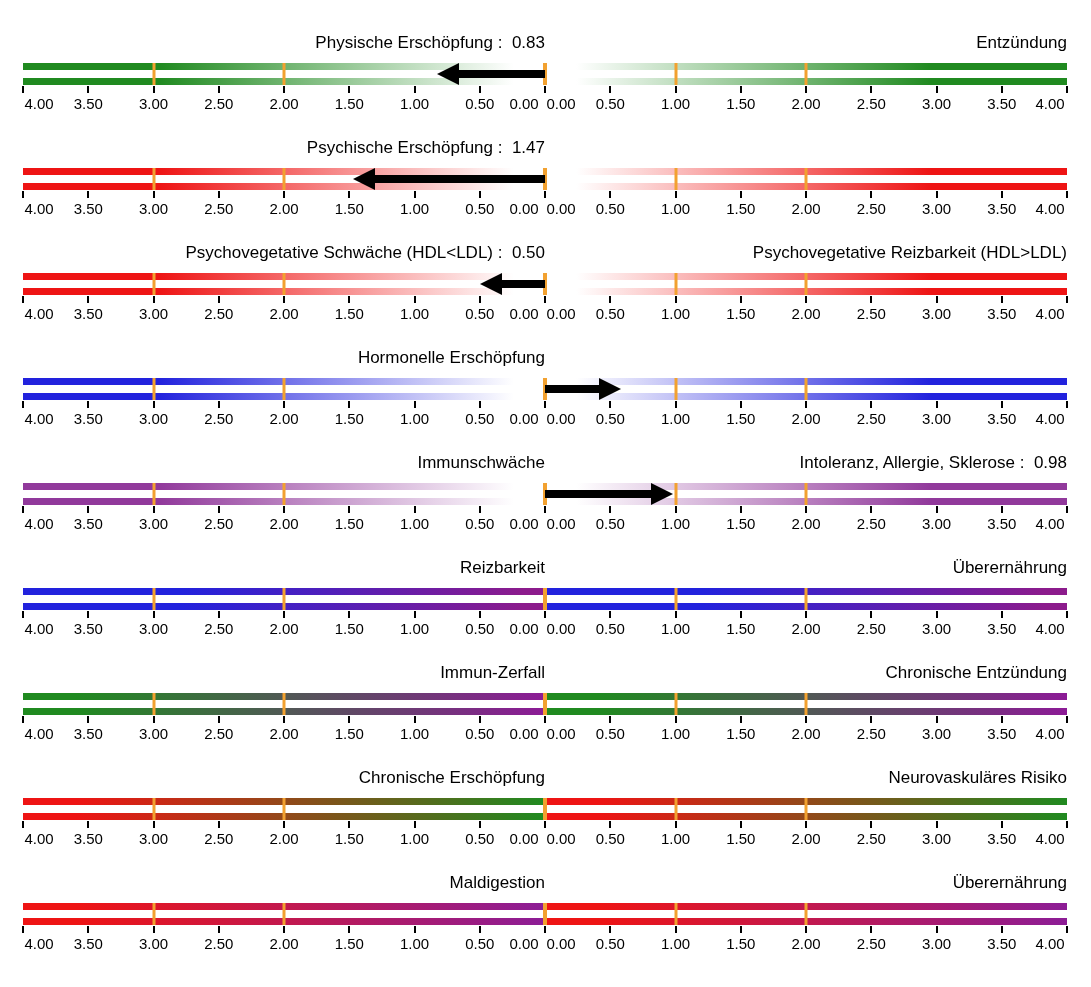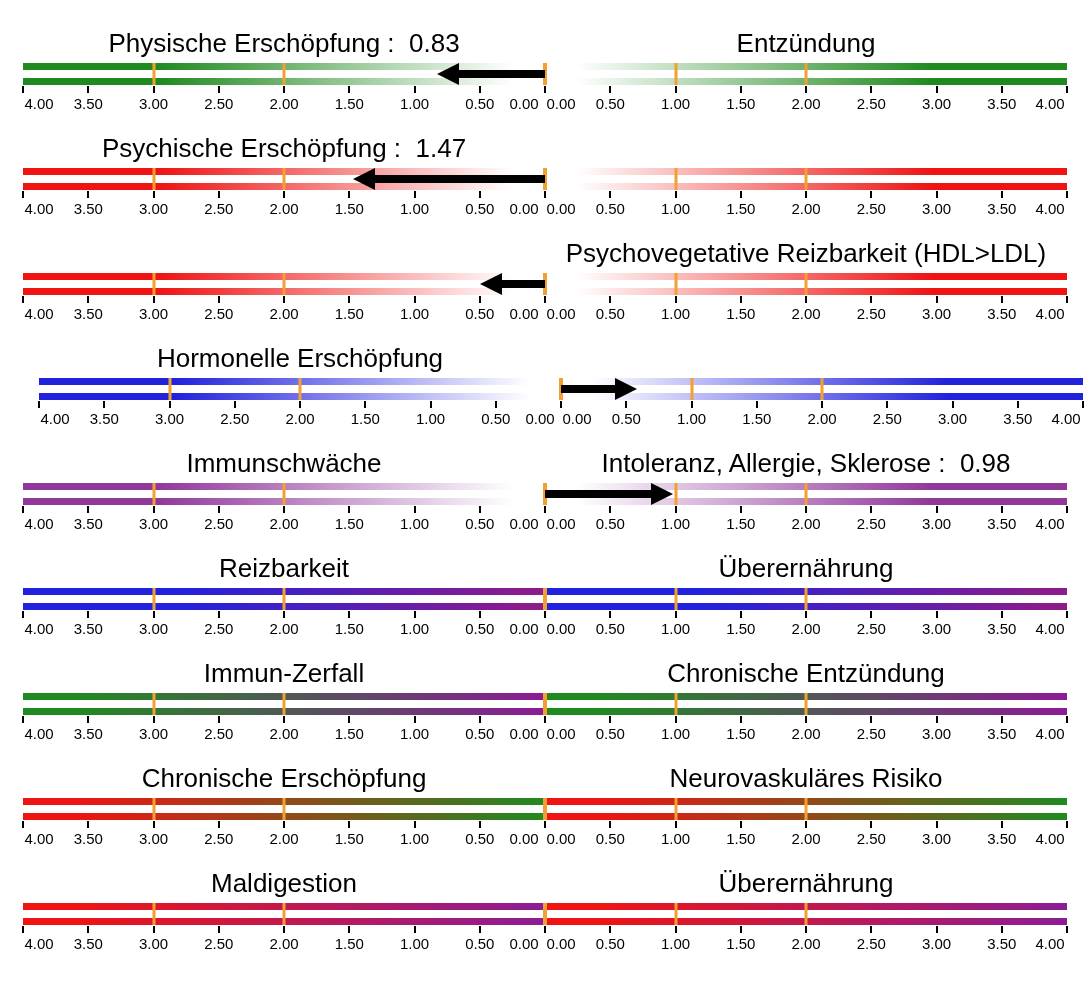--- a/index.html
+++ b/index.html
@@ -5,21 +5,21 @@
   html,body { margin:0; padding:0; }
   body {
     width:1091px; height:987px; background:#ffffff;
     font-family:"Liberation Sans", sans-serif;
     position:relative; overflow:hidden;
   }
   #chart { position:absolute; left:0; top:0; width:1091px; height:987px; }
   .row { position:absolute; left:23px; width:1044px; height:105px; }
   .title {
     position:absolute; top:11px; width:522px; height:24px;
-    text-align:center; font-size:26px; line-height:24px; color:#000;
+    text-align:right; font-size:17px; line-height:24px; color:#000;
     white-space:pre;
   }
   .title.left { left:0; }
   .title.right { left:522px; }
   .bar { position:absolute; left:0; top:43px; width:1044px; height:22px; }
   .half { position:absolute; top:0; height:22px; width:522px; }
   .half.left { left:0; }
   .half.right { left:522px; }
   .strip { position:absolute; left:0; width:100%; height:7px; }
   .strip.top { top:0; }
@@ -169,20 +169,21 @@
         <div class="ticklabel" style="left: 848.25px; transform: translateX(calc(-50% + 0px));">2.50</div>
         <div class="tick" style="left: 913.5px; background: rgb(0, 0, 0);"></div>
         <div class="ticklabel" style="left: 913.5px; transform: translateX(calc(-50% + 0px));">3.00</div>
         <div class="tick" style="left: 978.75px; background: rgb(0, 0, 0);"></div>
         <div class="ticklabel" style="left: 978.75px; transform: translateX(calc(-50% + 0px));">3.50</div>
         <div class="tick" style="left: 1044px; background: rgb(0, 0, 0);"></div>
         <div class="ticklabel" style="left: 1044px; transform: translateX(calc(-50% - 17px));">4.00</div>
       </div>
   </div>
     <div class="row" style="top: 230px;">
+    <div class="title left">Psychovegetative Schwäche (HDL&lt;LDL) :  0.50</div>
     <div class="title right">Psychovegetative Reizbarkeit (HDL&gt;LDL)</div>
     <div class="bar">
       <div class="half left">
         <div class="strip top" style="background: linear-gradient(to right, rgb(238, 20, 20) 0%, rgb(238, 20, 20) 26%, rgb(255, 255, 255) 94%);"></div>
         <div class="strip bottom" style="background: linear-gradient(to right, rgb(238, 20, 20) 0%, rgb(238, 20, 20) 26%, rgb(255, 255, 255) 94%);"></div>
       <div class="ref" style="left: 130.5px; background: rgb(242, 161, 48);"></div>
           <div class="ref" style="left: 261px; background: rgb(242, 161, 48);"></div>
         </div>
       <div class="half right">
         <div class="strip top" style="background: linear-gradient(to right, rgb(255, 255, 255) 6%, rgb(238, 20, 20) 74%, rgb(238, 20, 20) 100%);"></div>
@@ -227,21 +228,21 @@
         <div class="tick" style="left: 848.25px; background: rgb(0, 0, 0);"></div>
         <div class="ticklabel" style="left: 848.25px; transform: translateX(calc(-50% + 0px));">2.50</div>
         <div class="tick" style="left: 913.5px; background: rgb(0, 0, 0);"></div>
         <div class="ticklabel" style="left: 913.5px; transform: translateX(calc(-50% + 0px));">3.00</div>
         <div class="tick" style="left: 978.75px; background: rgb(0, 0, 0);"></div>
         <div class="ticklabel" style="left: 978.75px; transform: translateX(calc(-50% + 0px));">3.50</div>
         <div class="tick" style="left: 1044px; background: rgb(0, 0, 0);"></div>
         <div class="ticklabel" style="left: 1044px; transform: translateX(calc(-50% - 17px));">4.00</div>
       </div>
   </div>
-    <div class="row" style="top: 335px; margin-left: 16px;">
+    <div class="row" style="top: 335px;">
     <div class="title left">Hormonelle Erschöpfung</div>
     <div class="bar">
       <div class="half left">
         <div class="strip top" style="background: linear-gradient(to right, rgb(34, 34, 221) 0%, rgb(34, 34, 221) 26%, rgb(255, 255, 255) 94%);"></div>
         <div class="strip bottom" style="background: linear-gradient(to right, rgb(34, 34, 221) 0%, rgb(34, 34, 221) 26%, rgb(255, 255, 255) 94%);"></div>
       <div class="ref" style="left: 130.5px; background: rgb(242, 161, 48);"></div>
           <div class="ref" style="left: 261px; background: rgb(242, 161, 48);"></div>
         </div>
       <div class="half right">
         <div class="strip top" style="background: linear-gradient(to right, rgb(255, 255, 255) 6%, rgb(34, 34, 221) 74%, rgb(34, 34, 221) 100%);"></div>

